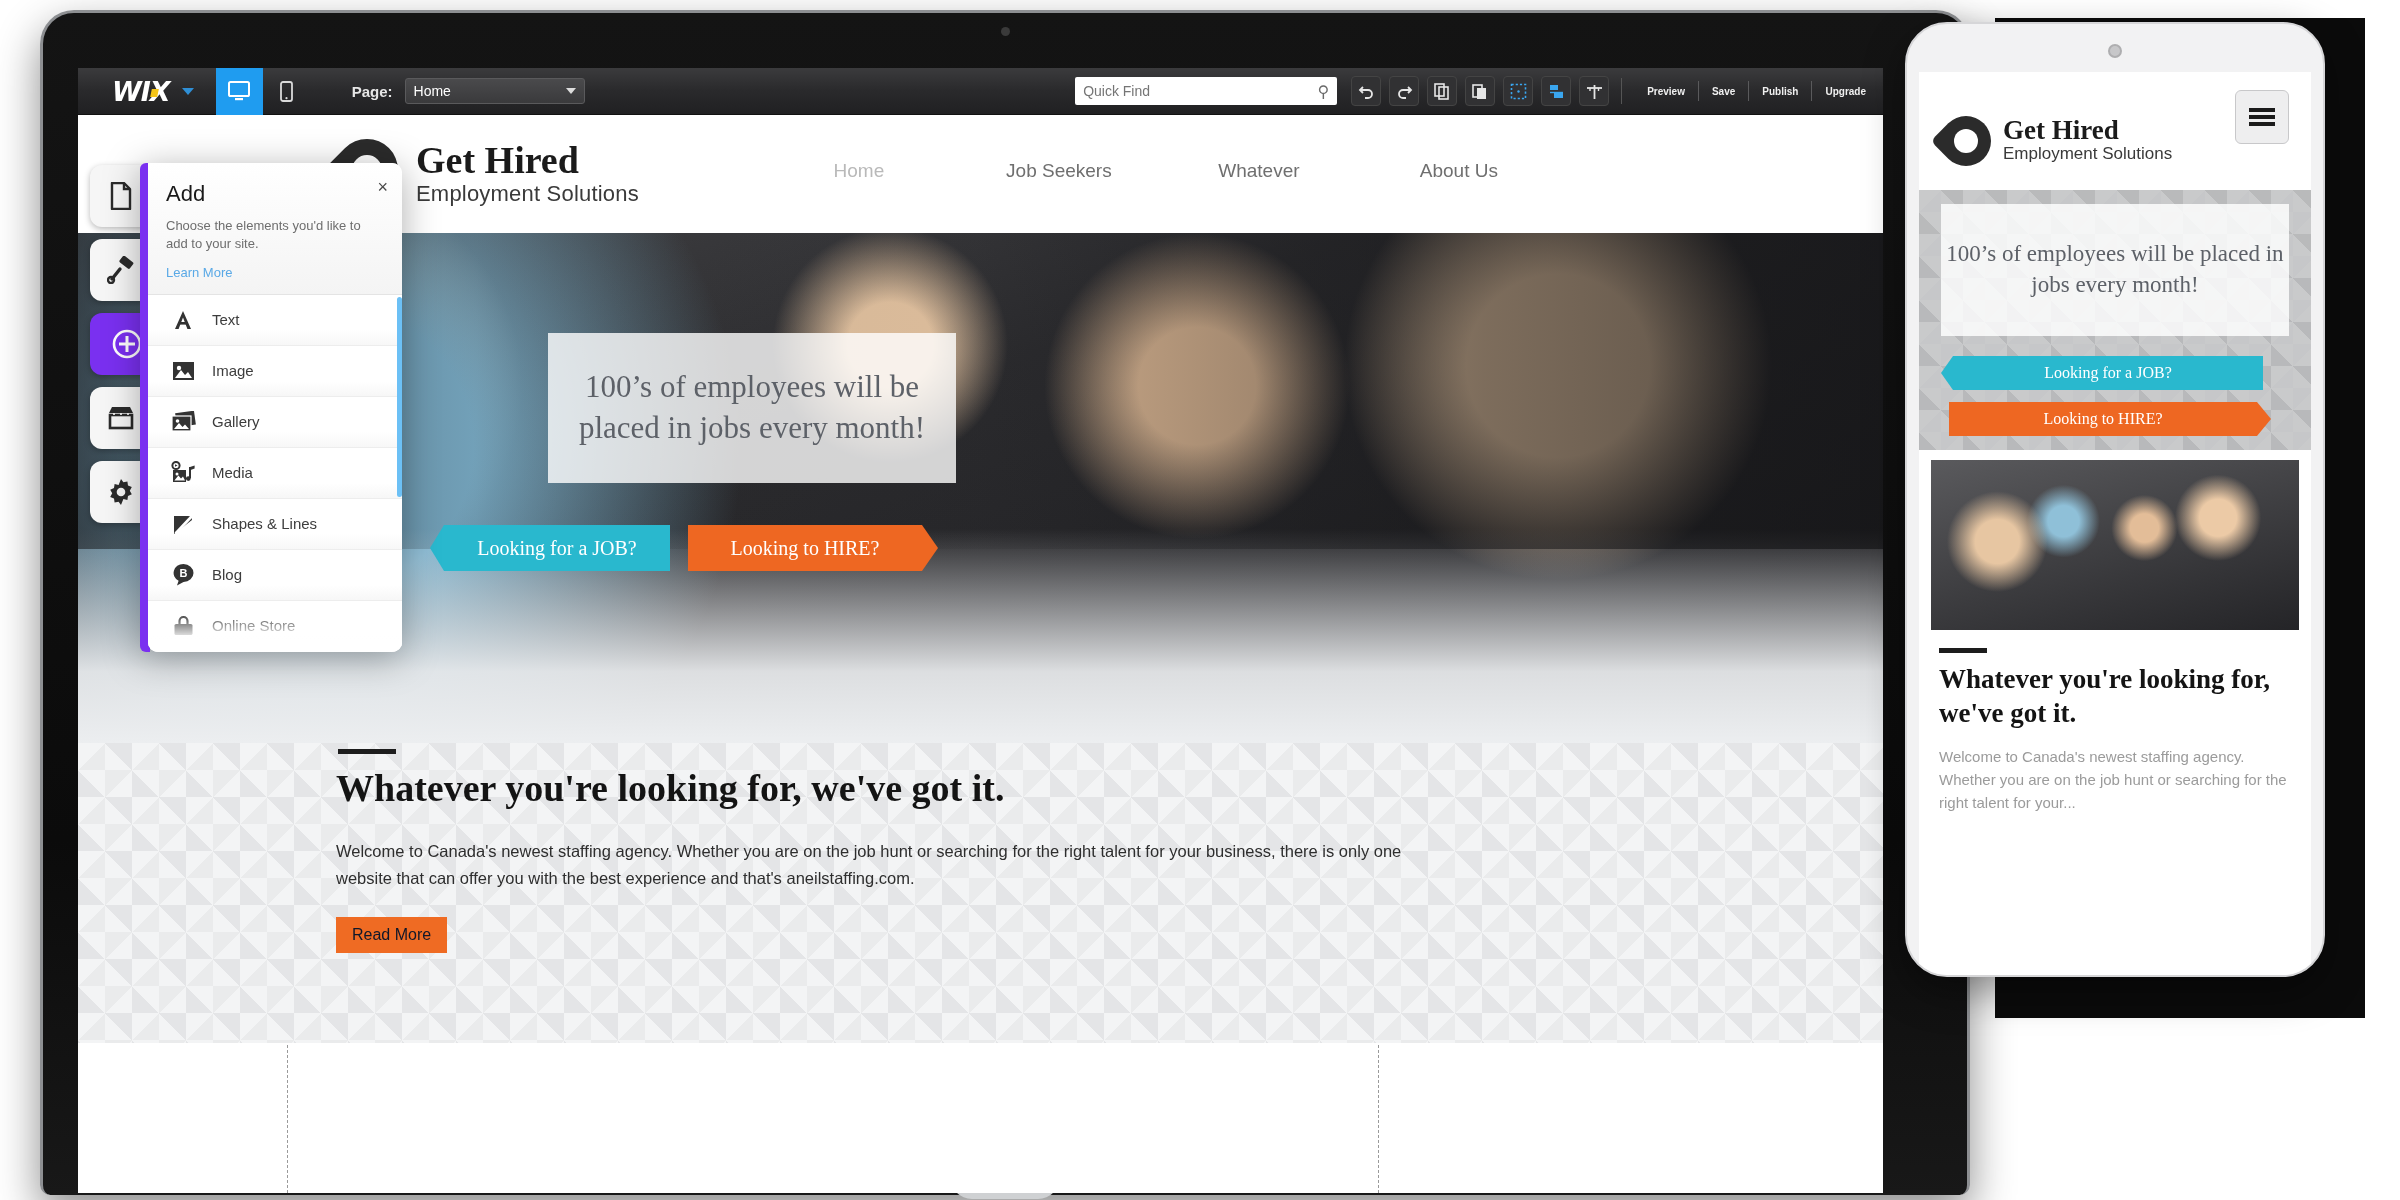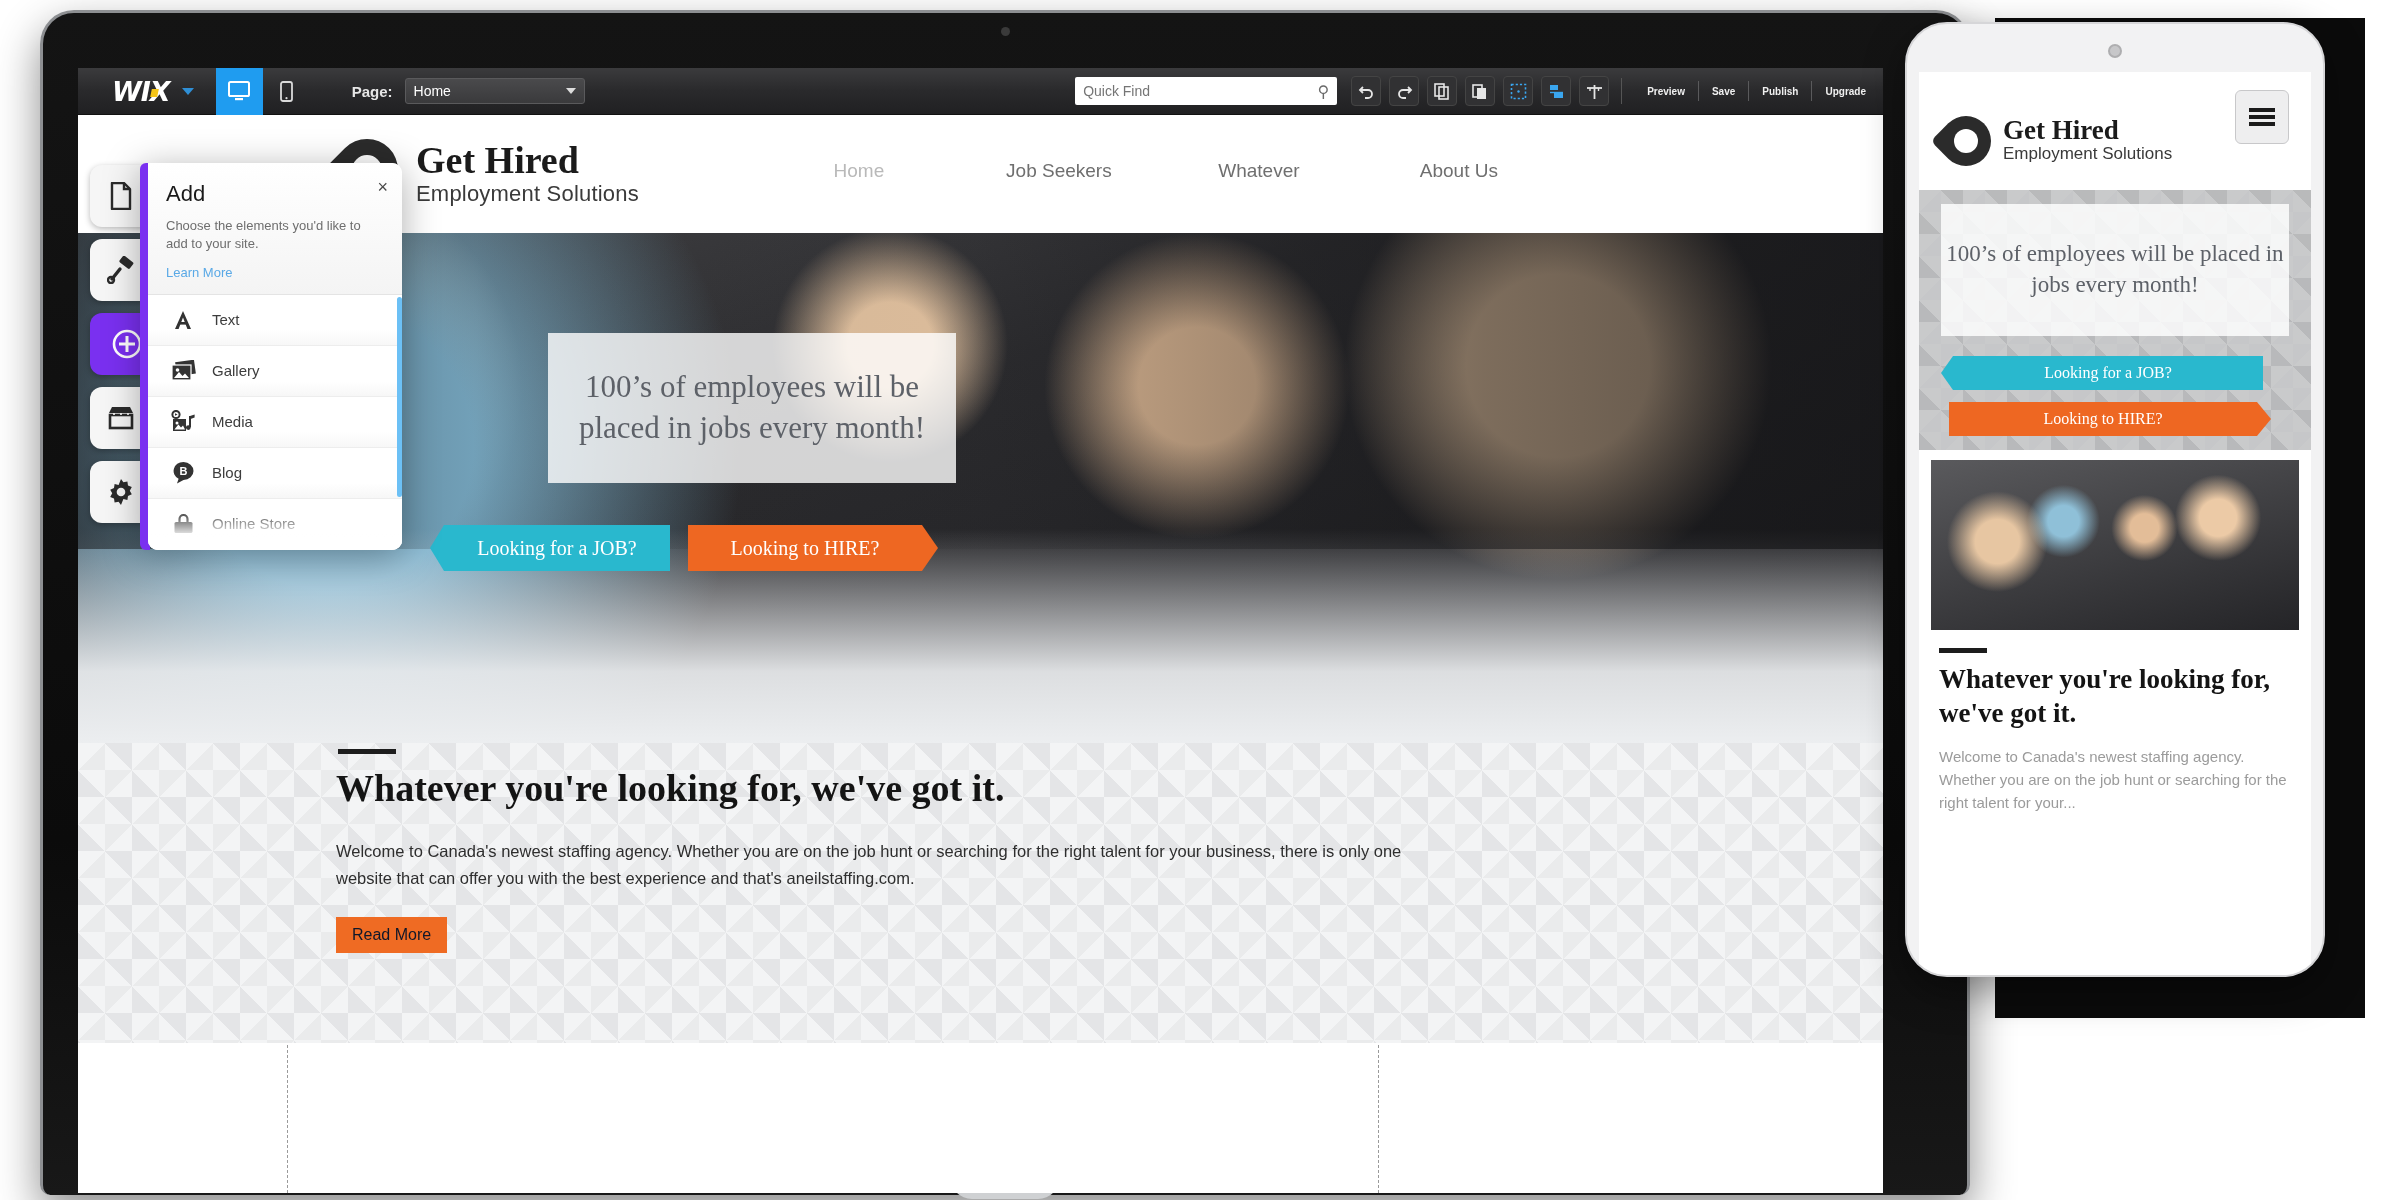--- a/index.html
+++ b/index.html
@@ -415,20 +415,30 @@
             <div class="add-item">
               <span class="add-ico">
                 <svg width="22" height="22" viewBox="0 0 22 22">
                     <path d="M11 2 L19 20 H15.4 L11 8.5 L6.6 20 H3 Z" fill="#333"></path>
                     <rect x="6.6" y="13" width="8.8" height="2.6" fill="#333"></rect>
                   </svg>
               </span>
               <span class="add-label">Text</span>
             </div>
 
+            <div class="add-item">
+              <span class="add-ico">
+                <svg width="23" height="20" viewBox="0 0 23 20">
+                    <rect x="1" y="1" width="21" height="18" fill="#333"></rect>
+                    <circle cx="7" cy="7" r="2.2" fill="#fff"></circle>
+                    <path d="M3 17 L9 9 L13 14 L16 11 L20 17 Z" fill="#fff"></path>
+                  </svg>
+              </span>
+              <span class="add-label">Image</span>
+            </div>
 
             <div class="add-item">
               <span class="add-ico">
                 <svg width="25" height="21" viewBox="0 0 25 21">
                     <rect x="5" y="1" width="19" height="14" fill="#333" transform="rotate(-8 14 8)"></rect>
                     <rect x="1" y="5" width="19" height="15" fill="#333" stroke="#fff" stroke-width="1.2"></rect>
                     <circle cx="6.5" cy="10" r="1.8" fill="#fff"></circle>
                     <path d="M3 18 L8 12 L11.5 16 L14 13.5 L18 18 Z" fill="#fff"></path>
                   </svg>
               </span>
@@ -444,20 +454,29 @@
                     <circle cx="6" cy="13" r="1.5" fill="#fff"></circle>
                     <path d="M3.4 19.6 L7.4 14.5 L10 17.6 L12 15.4 L14 19.6 Z" fill="#fff"></path>
                     <path d="M19 6 V17" stroke="#333" stroke-width="2"></path>
                     <path d="M19 6 L23.6 4.4 V7.6 L19 9.2 Z" fill="#333"></path>
                     <circle cx="17.3" cy="17.6" r="2.4" fill="#333"></circle>
                   </svg>
               </span>
               <span class="add-label">Media</span>
             </div>
 
+            <div class="add-item">
+              <span class="add-ico">
+                <svg width="23" height="22" viewBox="0 0 23 22">
+                    <path d="M2 3 H16 a4 4 0 0 1 4 4 V7 L2 21 Z" fill="#333"></path>
+                    <path d="M20 3 L3.5 20.5" stroke="#fff" stroke-width="2.6"></path>
+                  </svg>
+              </span>
+              <span class="add-label">Shapes &amp; Lines</span>
+            </div>
 
 
             <div class="add-item">
               <span class="add-ico">
                 <svg width="23" height="23" viewBox="0 0 23 23">
                     <path d="M11.5 1 A10 9 0 1 1 11.5 19 L5 22.5 L6.6 17.8 A10 9 0 0 1 11.5 1 Z" fill="#333"></path>
                     <text x="11.5" y="14" font-family="Liberation Sans" font-size="11" font-weight="bold" fill="#fff" text-anchor="middle">B</text>
                   </svg>
               </span>
               <span class="add-label">Blog</span>

